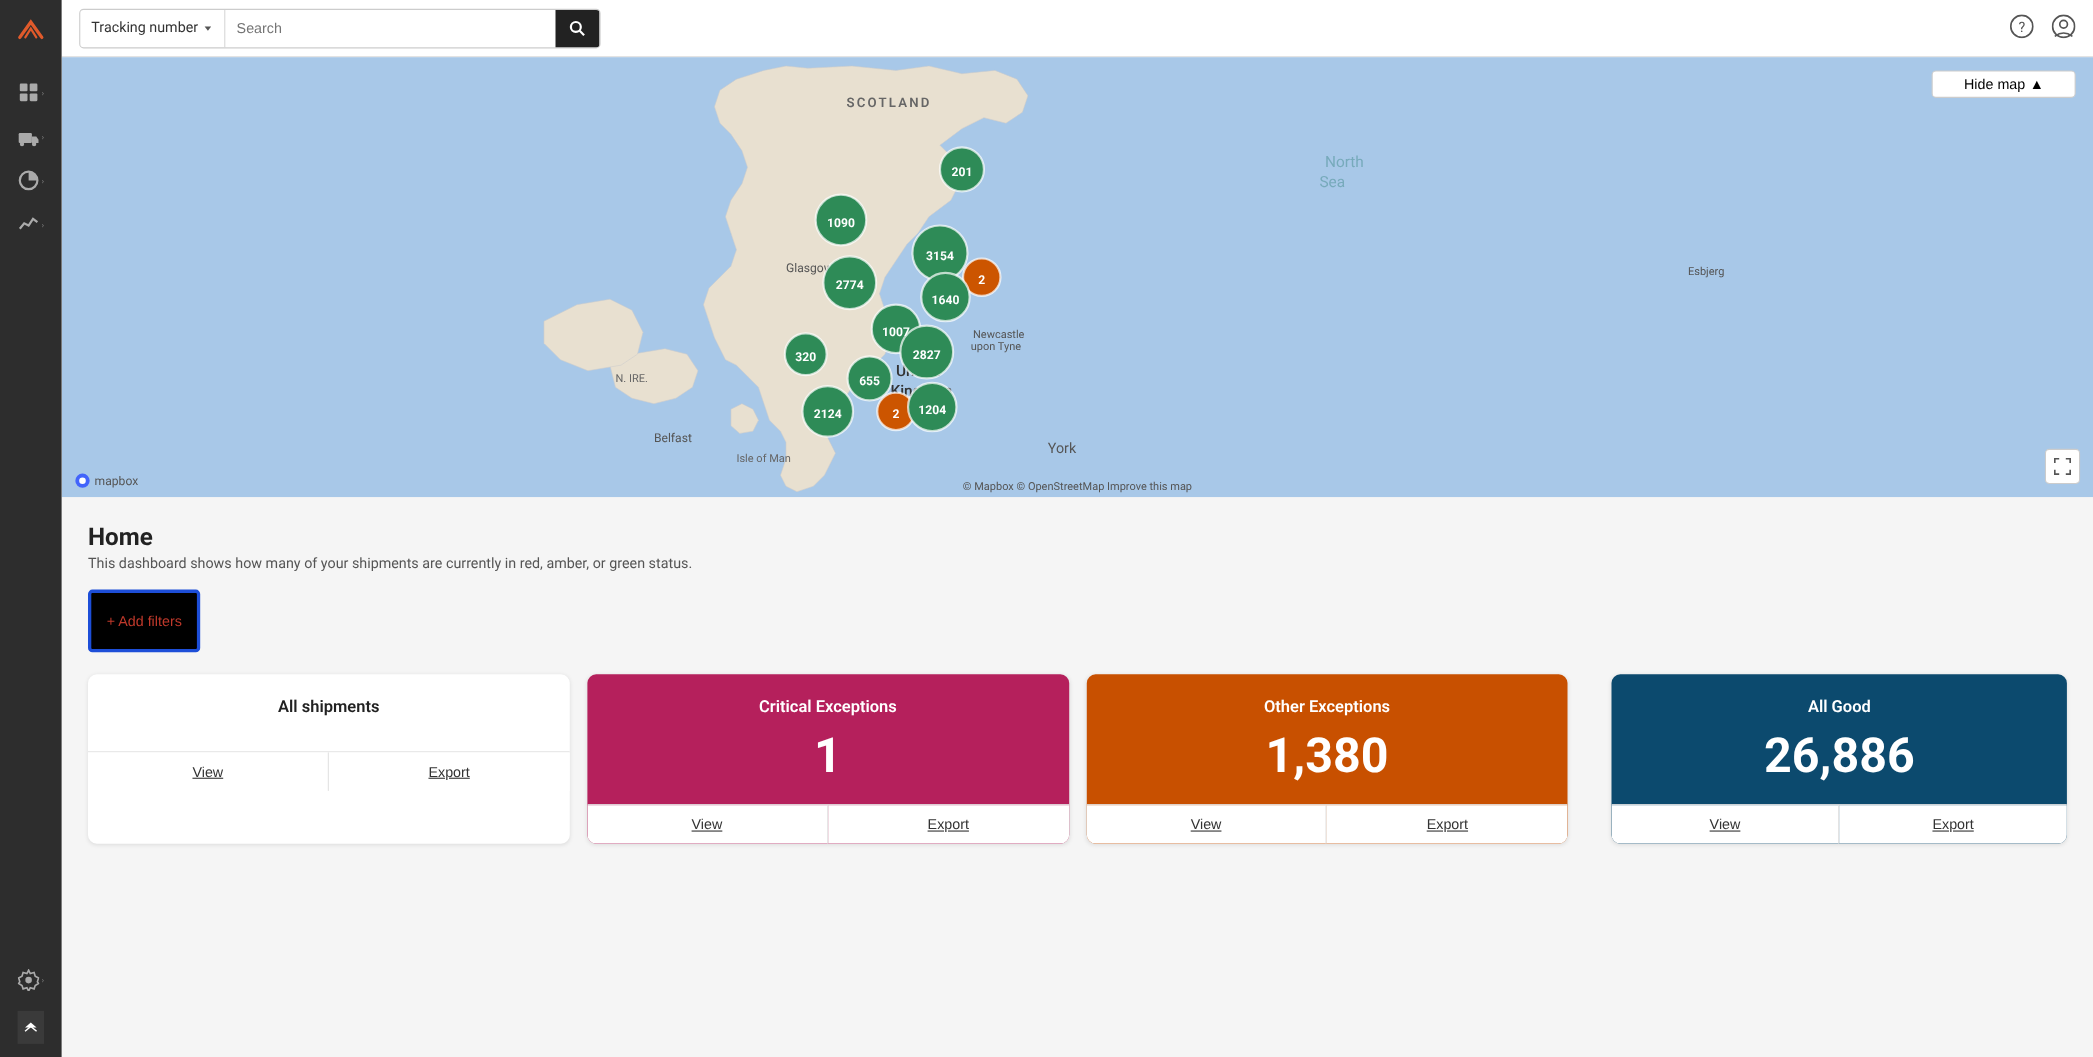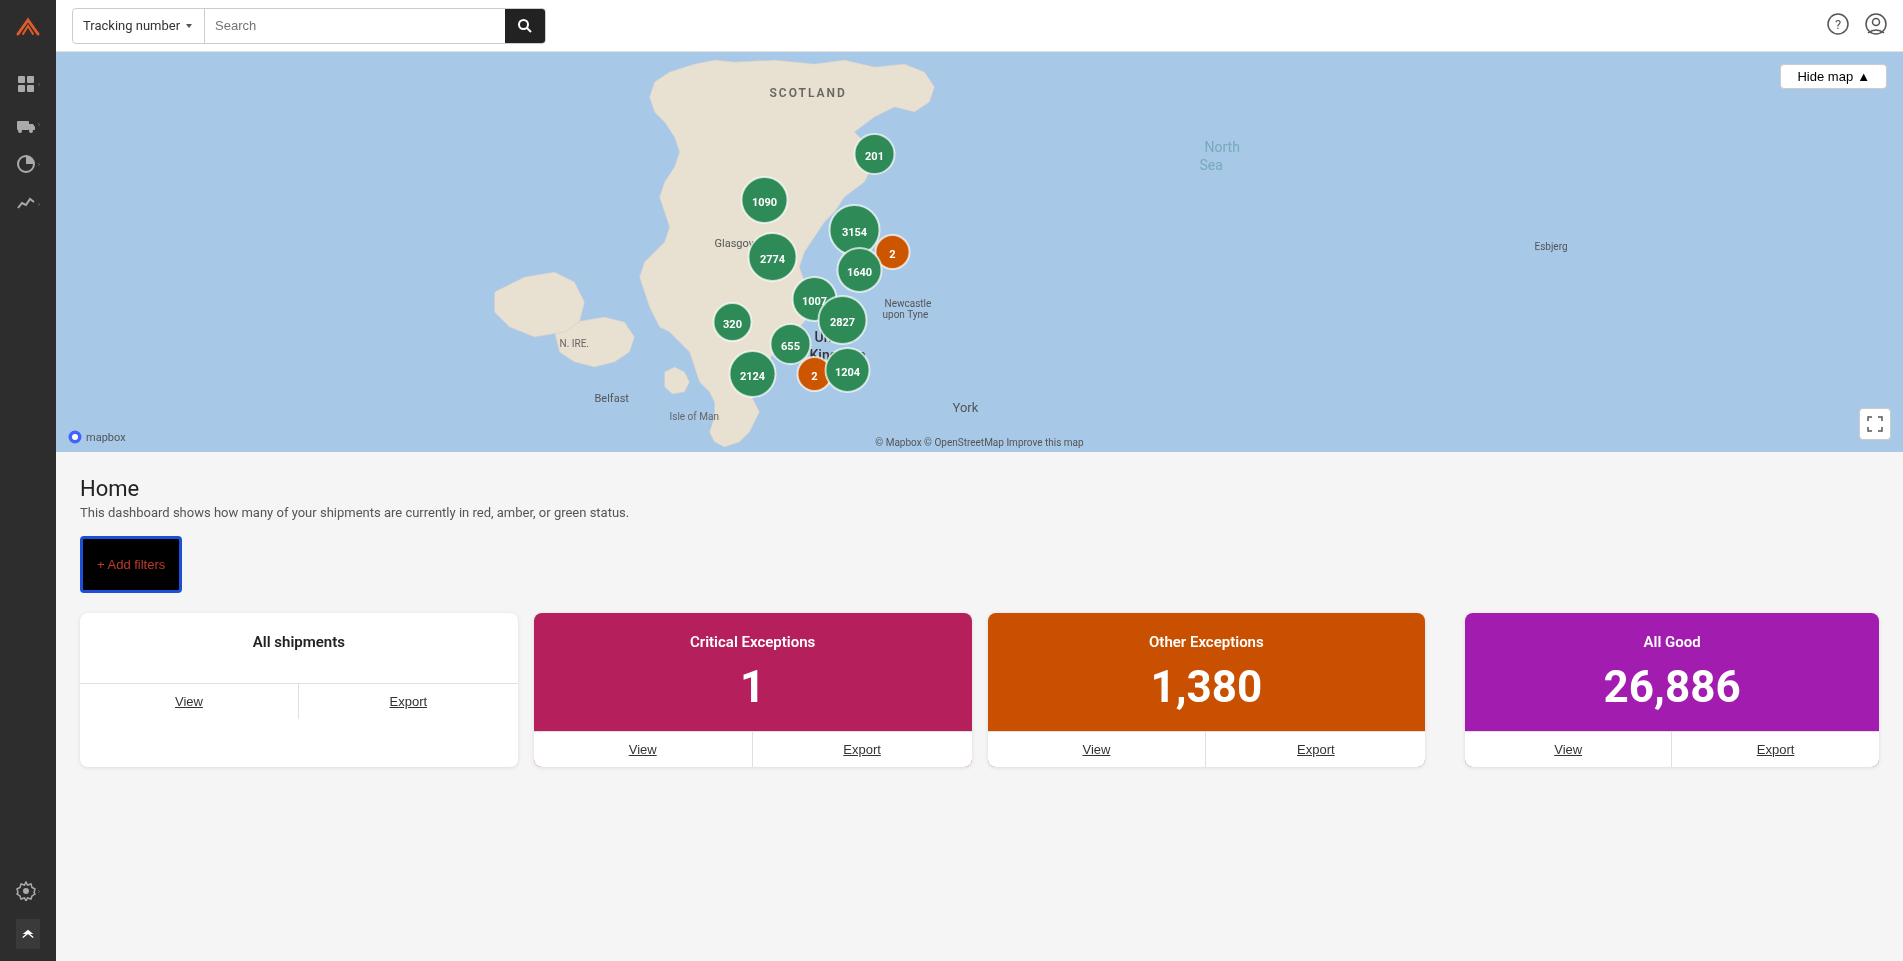--- a/index.html
+++ b/index.html
@@ -144,21 +144,21 @@
       background: #a8c8e8;
       position: relative;
     }
     .hide-map-btn {
       position: absolute;
       top: 12px;
       right: 16px;
       background: white;
       border: 1px solid #ccc;
       border-radius: 4px;
-      padding: 4px 16px;
+      padding: 4px 28px;
       font-size: 13px;
       cursor: pointer;
       display: flex;
       align-items: center;
       gap: 4px;
       z-index: 5;
     }
     .fullscreen-btn {
       position: absolute;
       bottom: 12px;
@@ -208,21 +208,21 @@
 
     
     .dashboard {
       flex: 1;
       padding: 24px 24px;
       overflow-y: auto;
       background: #f5f5f5;
     }
     .dashboard-title {
       font-size: 22px;
-      font-weight: normal;
+      font-weight: bold;
       color: #222;
       margin-bottom: 4px;
     }
     .dashboard-subtitle {
       font-size: 13px;
       color: #555;
       margin-bottom: 16px;
     }
     .add-filters-btn {
       background: #000000;
@@ -266,21 +266,21 @@
     .card-white .card-value { color: #111; }
 
     .card-red { background: #b5205c; }
     .card-red .card-label { color: white; }
     .card-red .card-value { color: white; }
 
     .card-orange { background: #c85000; }
     .card-orange .card-label { color: #ffffff; }
     .card-orange .card-value { color: white; }
 
-    .card-green { background: #a21caf; margin-left: 24px; }
+    .card-green { background: #0c4a6e; margin-left: 24px; }
     .card-green .card-label { color: white; }
     .card-green .card-value { color: white; }
 
     .card-footer {
       display: grid;
       grid-template-columns: 1fr 1fr;
       border-top: 1px solid #e0e0e0;
     }
     .card-footer-btn {
       padding: 10px;

